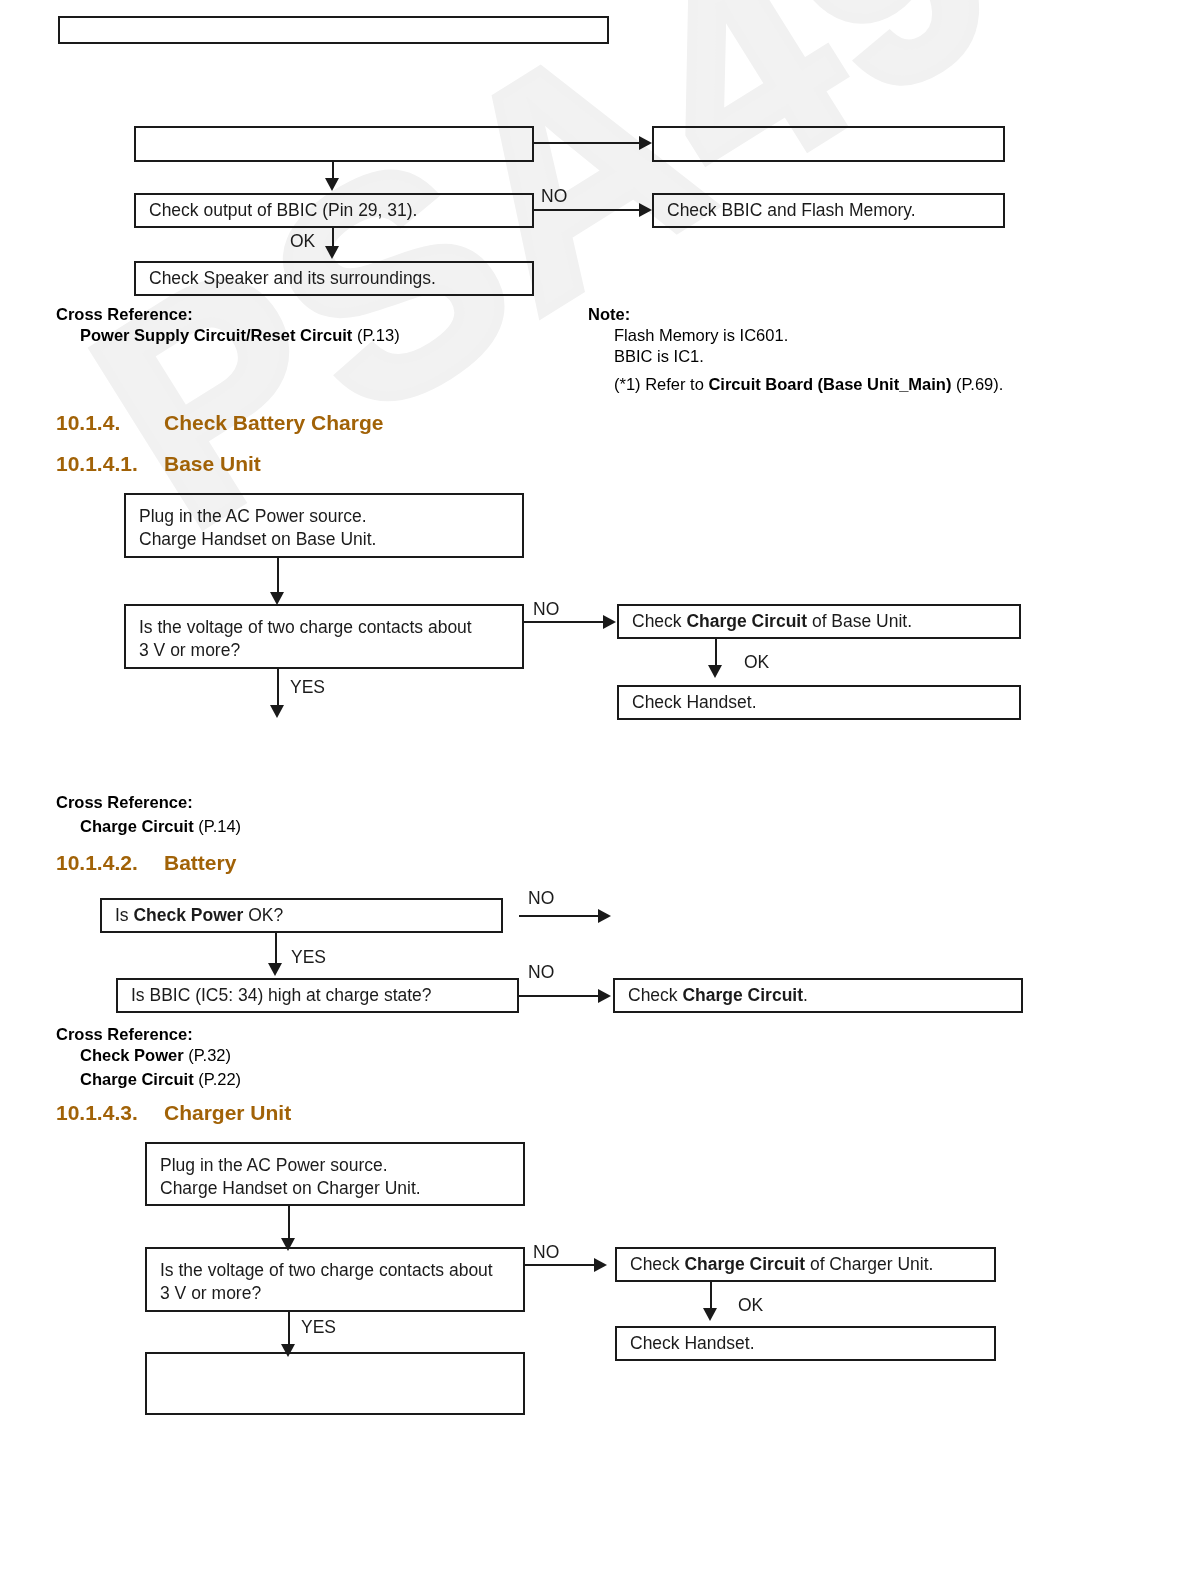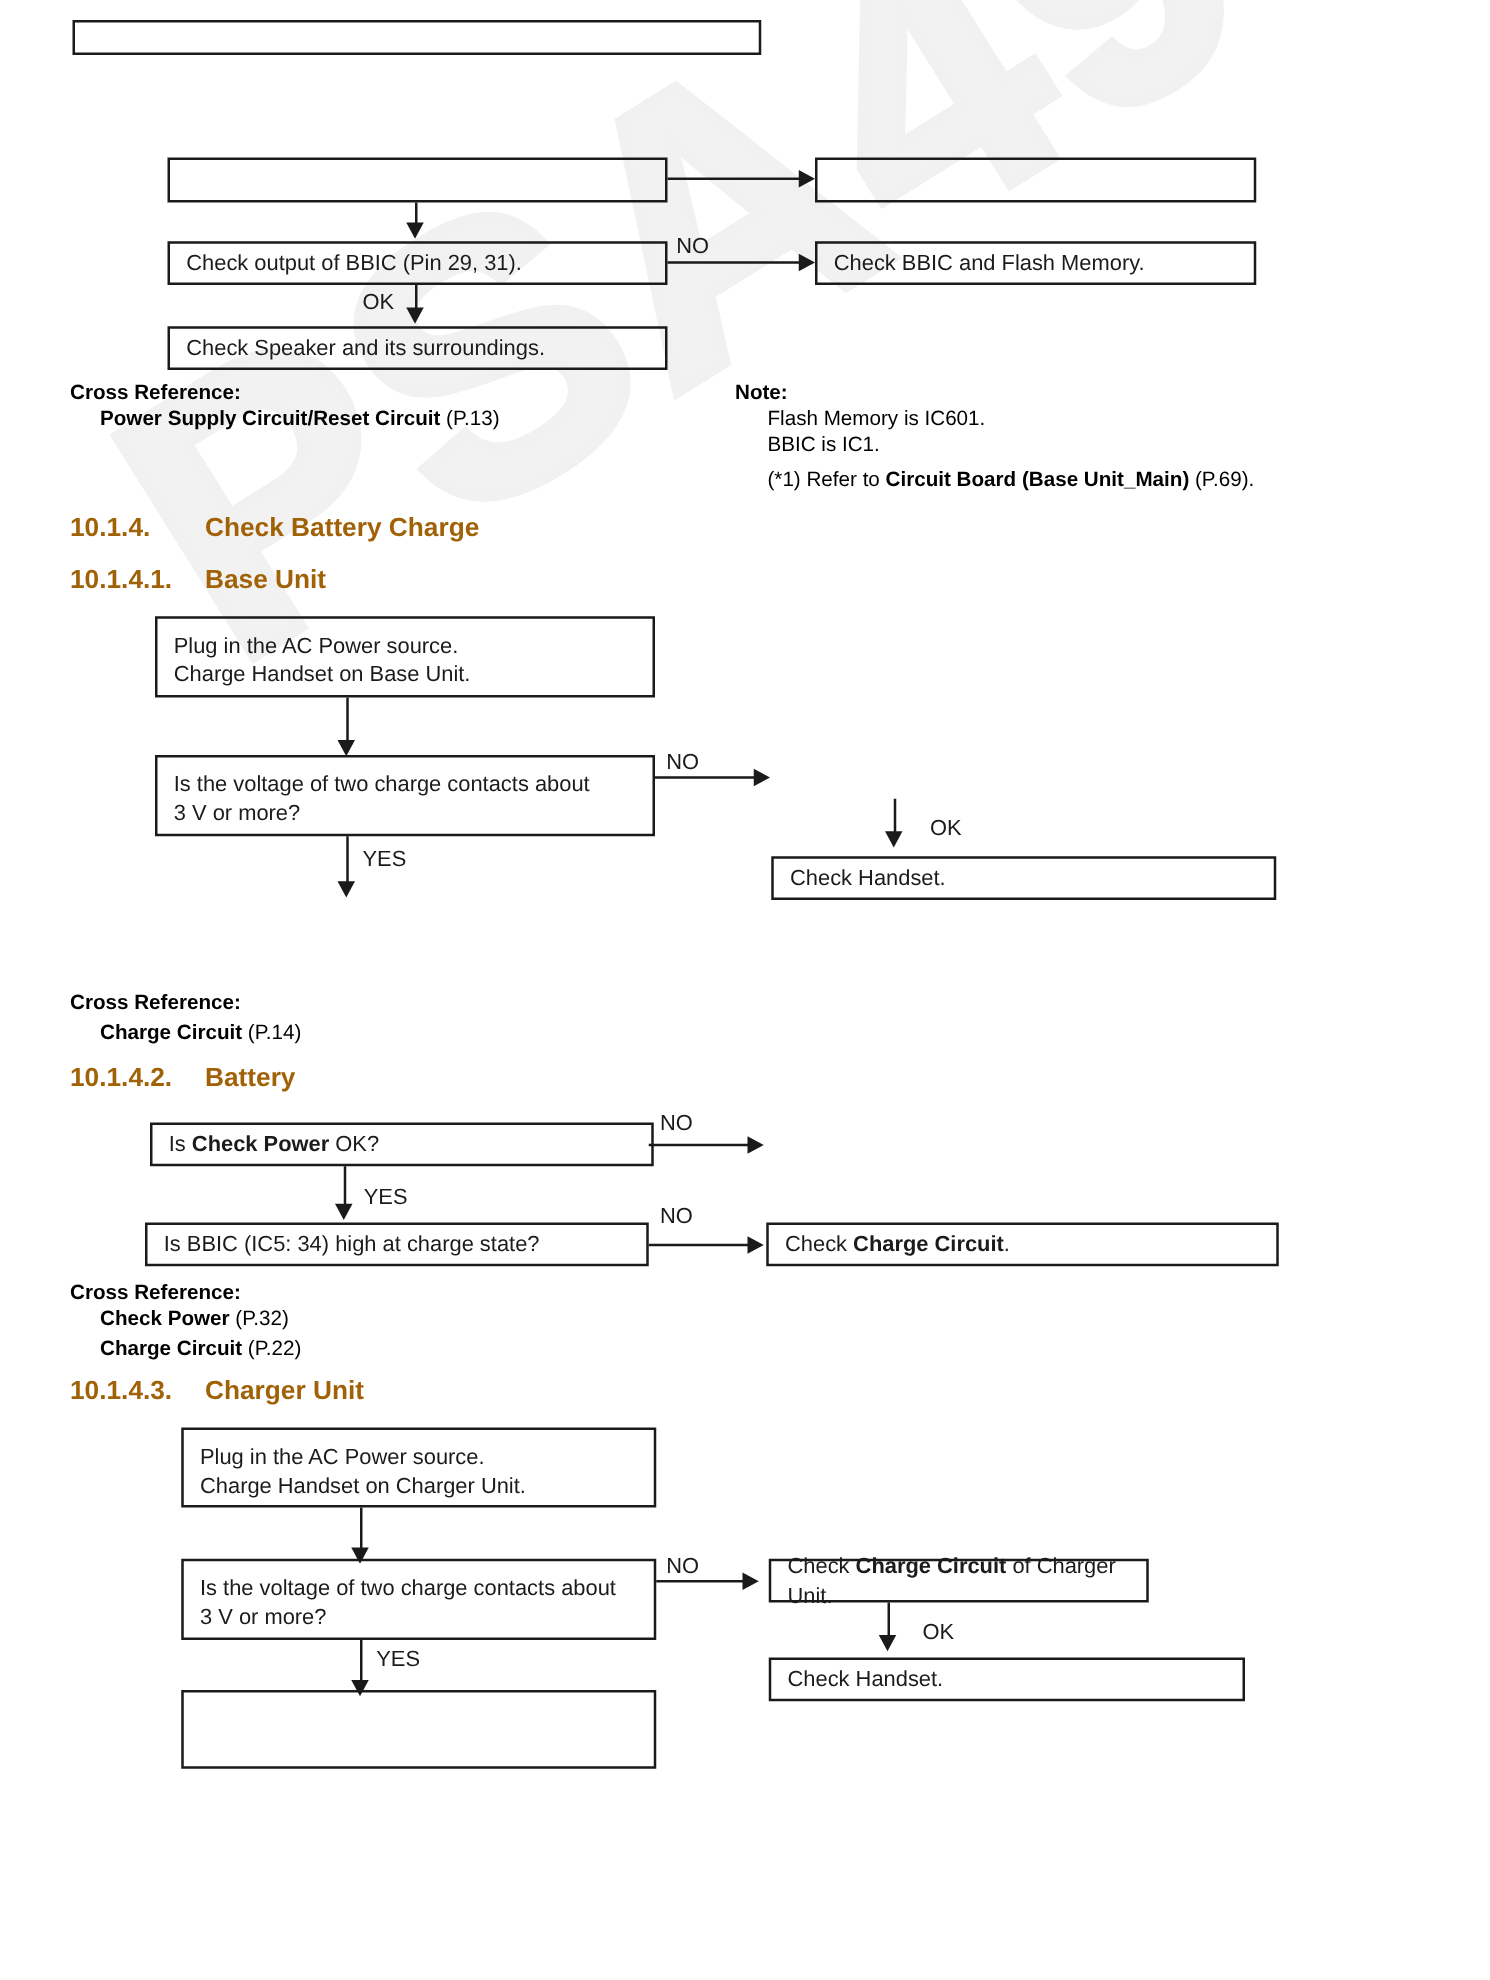--- a/index.html
+++ b/index.html
@@ -199,20 +199,23 @@
     <div class="vline" style="left:277px; top:558px; height:36px;"></div>
     <div class="arrow-down" style="left:270px; top:592px;"></div>
 
     <div class="box" style="left:124px; top:604px; width:400px; height:65px; padding-top:10px;">Is the voltage of two charge contacts about
 3 V or more?</div>
 
     <div class="hline" style="left:524px; top:621px; width:86px;"></div>
     <div class="arrow-right" style="left:603px; top:615px;"></div>
     <div class="edge-label" style="left:533px; top:599px;">NO</div>
 
+    <div class="box vcenter" style="left:617px; top:604px; width:404px; height:35px;">
+      <span><span>Check </span><b>Charge Circuit</b><span> of Base Unit.</span></span>
+    </div>
 
     <div class="vline" style="left:715px; top:639px; height:28px;"></div>
     <div class="arrow-down" style="left:708px; top:665px;"></div>
     <div class="edge-label" style="left:744px; top:652px;">OK</div>
 
     <div class="box vcenter" style="left:617px; top:685px; width:404px; height:35px;">Check Handset.</div>
 
     <div class="vline" style="left:277px; top:669px; height:38px;"></div>
     <div class="arrow-down" style="left:270px; top:705px;"></div>
     <div class="edge-label" style="left:290px; top:677px;">YES</div>
@@ -220,21 +223,21 @@
 
     <div class="xref-title" style="left:56px; top:793px;">Cross Reference:</div>
     <div class="xref-line" style="left:80px; top:817px;">
       <b>Charge Circuit</b><span> (P.14)</span>
     </div>
 
     <div class="sec-heading" style="left:56px; top:851px;">
       <span class="num">10.1.4.2.</span><span>Battery</span>
     </div>
 
-    <div class="box vcenter" style="left:120px; top:898px; width:403px; height:35px;">
+    <div class="box vcenter" style="left:100px; top:898px; width:403px; height:35px;">
       <span><span>Is </span><b>Check Power</b><span> OK?</span></span>
     </div>
 
     <div class="hline" style="left:519px; top:915px; width:86px;"></div>
     <div class="arrow-right" style="left:598px; top:909px;"></div>
     <div class="edge-label" style="left:528px; top:888px;">NO</div>
 
 
     <div class="vline" style="left:275px; top:933px; height:32px;"></div>
     <div class="arrow-down" style="left:268px; top:963px;"></div>
@@ -268,21 +271,21 @@
     <div class="vline" style="left:288px; top:1206px; height:34px;"></div>
     <div class="arrow-down" style="left:281px; top:1238px;"></div>
 
     <div class="box" style="left:145px; top:1247px; width:380px; height:65px; padding-top:10px;">Is the voltage of two charge contacts about
 3 V or more?</div>
 
     <div class="hline" style="left:525px; top:1264px; width:75px;"></div>
     <div class="arrow-right" style="left:594px; top:1258px;"></div>
     <div class="edge-label" style="left:533px; top:1242px;">NO</div>
 
-    <div class="box vcenter" style="left:615px; top:1247px; width:304px; height:35px;">
+    <div class="box vcenter" style="left:615px; top:1247px; width:381px; height:35px;">
       <span><span>Check </span><b>Charge Circuit</b><span> of Charger Unit.</span></span>
     </div>
 
     <div class="vline" style="left:710px; top:1282px; height:28px;"></div>
     <div class="arrow-down" style="left:703px; top:1308px;"></div>
     <div class="edge-label" style="left:738px; top:1295px;">OK</div>
 
     <div class="box vcenter" style="left:615px; top:1326px; width:381px; height:35px;">Check Handset.</div>
 
     <div class="vline" style="left:288px; top:1312px; height:34px;"></div>

